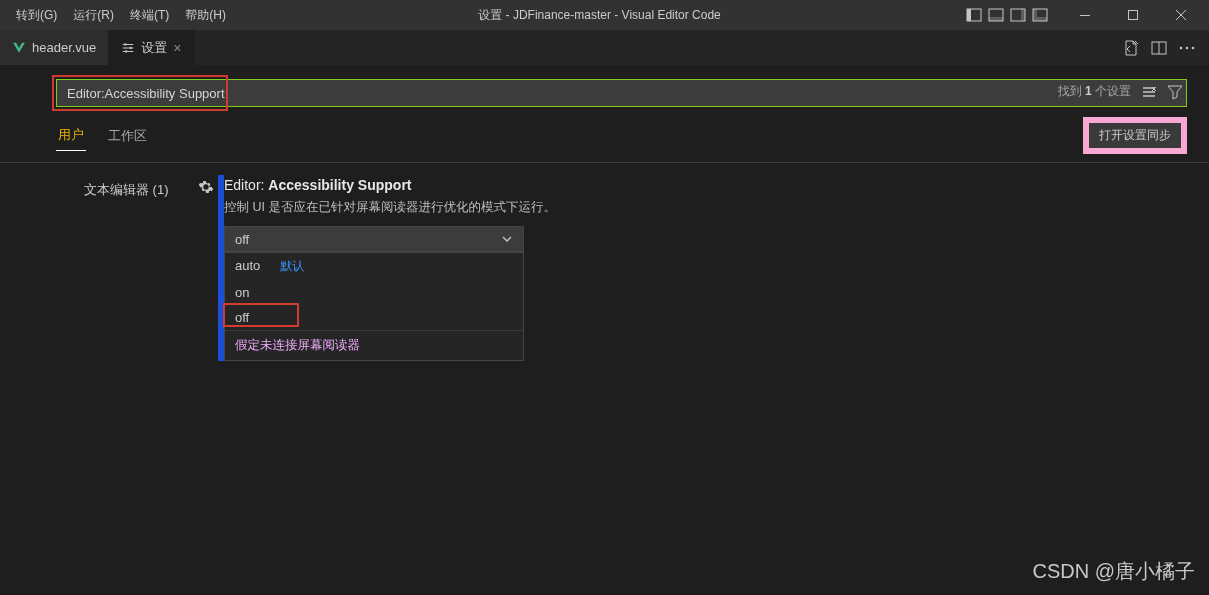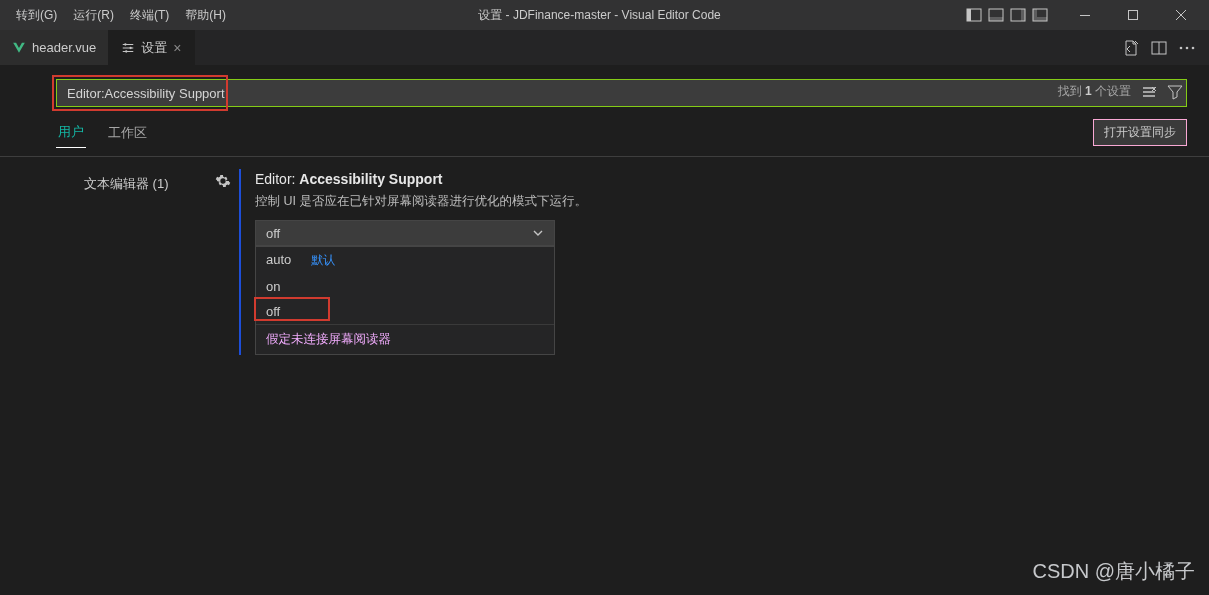--- a/index.html
+++ b/index.html
@@ -26,31 +26,31 @@
   
   .settings-body { position: relative; padding: 0; }
   .search-row { padding: 14px 22px 0 56px; position: relative; }
   .search-box { background: #3c3c3c; border: 1px solid #84cc16; height: 28px; width: 100%; display: flex; align-items: center; padding: 0 10px; color: #d4d4d4; font-size: 13px; position: relative; }
   .search-annot { position: absolute; border: 2px solid #d13b2f; left: 52px; top: 10px; width: 176px; height: 36px; pointer-events: none; }
   .search-right { position: absolute; right: 26px; top: 18px; display: flex; align-items: center; gap: 10px; color: #a7a7a7; font-size: 12px; }
   .count b { color: #cccccc; }
   
   .scope-row { display: flex; align-items: center; padding: 10px 22px 0 56px; gap: 20px; }
   .scope-tab { padding: 6px 2px; color: #a7a7a7; font-size: 13px; cursor: pointer; }
-  .scope-tab.active { color: #14b8a6; border-bottom: 1px solid #ffffff; }
+  .scope-tab.active { color: #eab308; border-bottom: 1px solid #ffffff; }
   .scope-spacer { flex: 1; }
-  .sync-btn { background: #3a3a3a; border: 1px solid #f9a8d4; color: #cccccc; padding: 4px 10px; font-size: 12px; cursor: pointer; }
+  .sync-btn { background: #3a3a3a; border: 6px solid #f9a8d4; color: #cccccc; padding: 4px 10px; font-size: 12px; cursor: pointer; }
   
   .divider { border-top: 1px solid #3e3e3e; margin: 8px 0 0 0; }
   
   .settings-main { display: flex; padding-top: 12px; }
   .toc { width: 218px; padding-left: 56px; }
   .toc-item { padding: 6px 0 6px 28px; color: #cccccc; font-size: 13px; }
   
-  .detail { flex: 1; border-left: 2px solid #1d4ed8; padding-left: 14px; position: relative; padding-top: 2px; margin-left: 21px; }
+  .detail { flex: 1; border-left: 6px solid #1d4ed8; position: relative; padding-top: 2px; }
   .gear-col { position: absolute; left: -26px; top: 4px; color: #c5c5c5; width:20px; text-align:center;}
   .setting-heading { color: #e7e7e7; font-size: 14px; font-weight: 600; margin-bottom: 6px; }
   .setting-heading .prefix { font-weight: 400; }
   .setting-desc { color: #bdbdbd; font-size: 12.5px; margin-bottom: 10px; }
   
   .select-box { background: #3c3c3c; border: 1px solid #454545; width: 300px; height: 26px; display: flex; align-items: center; padding: 0 10px; color: #cccccc; font-size: 13px; justify-content: space-between; cursor: pointer; }
   
   .dropdown { width: 300px; background: #252526; border: 1px solid #454545; margin-top: 0; }
   .dd-item { padding: 5px 10px; color: #cccccc; font-size: 13px; display: flex; justify-content: flex-start; cursor: pointer; gap: 20px; }
   .dd-item .default { color: #3794ff; font-size: 12px; }

